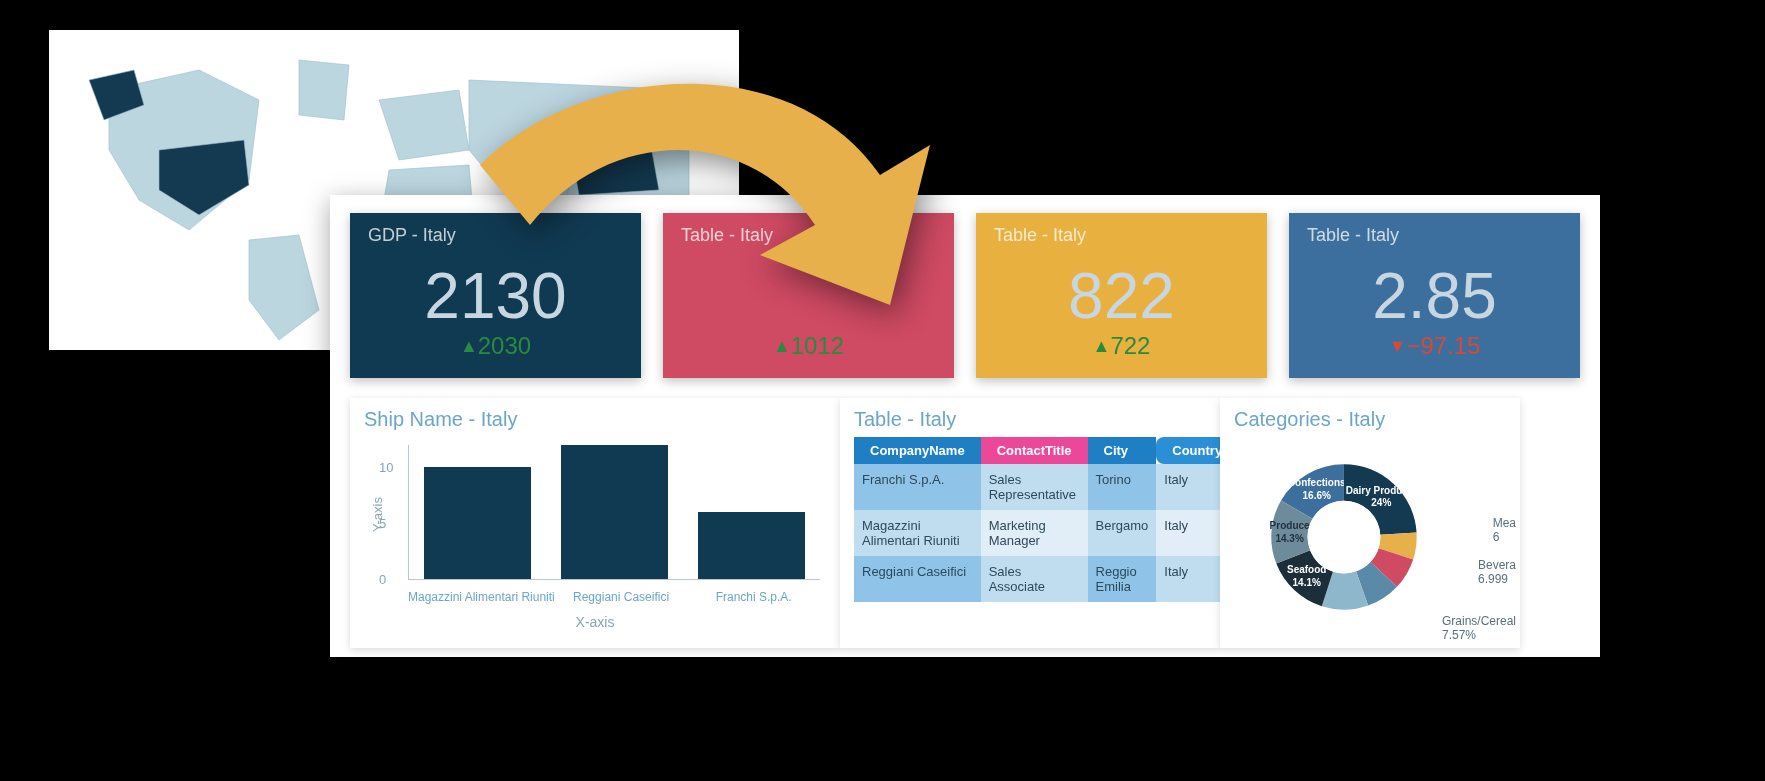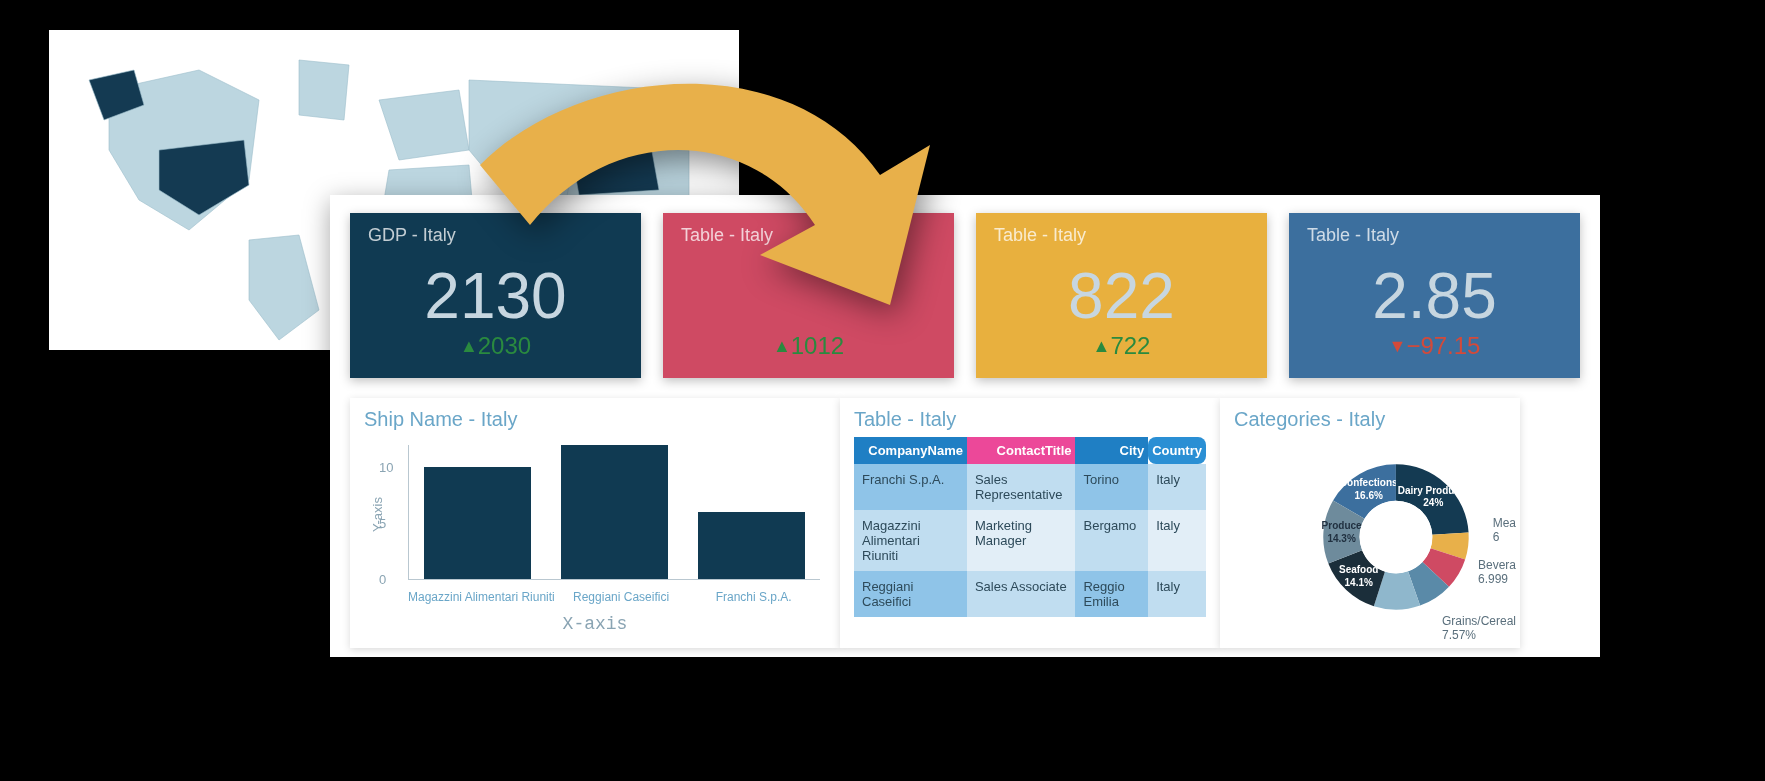--- a/index.html
+++ b/index.html
@@ -82,27 +82,27 @@
     border-left: 1px solid #b9c7d0;
     border-bottom: 1px solid #b9c7d0;
     display: flex; align-items: flex-end;
   }
   .tick {
     position: absolute; left: -30px; font-size: 13px; color: #8aa4b3;
   }
   .bar-wrap { flex: 1; display: flex; flex-direction: column; align-items: center; }
   .bar { width: 78%; background: #103a52; }
   .bar-label { font-size: 12px; color: #6aa6c8; margin-top: 6px; white-space: nowrap; }
-  .x-axis-label { text-align: center; color: #8aa4b3; font-size: 18px; margin-top: 2px; font-family: Liberation Mono, monospace; }
+  .x-axis-label { text-align: center; color: #8aa4b3; font-size: 14px; margin-top: 2px; }
 
   
   .table-card { width: 380px; height: 250px; }
   .tbl { width: 100%; border-collapse: collapse; font-size: 13px; }
   .tbl th {
-    color: #fff; font-weight: 600; padding: 6px 4px; text-align: right;
+    color: #fff; font-weight: 600; padding: 6px 16px; text-align: left;
   }
   .tbl th:nth-child(1){background:#1f7fc4;}
   .tbl th:nth-child(2){background:#ec4899;margin-left:24px;}
   .tbl th:nth-child(3){background:#1f7fc4;}
   .tbl th:nth-child(4){background:#2a8fd4;border-radius:8px;}
   .tbl td { padding: 8px 8px; color: #2d4a5a; vertical-align: top; }
   .tbl tr.r0 td:nth-child(1){background:#8fc4e8;}
   .tbl tr.r0 td:nth-child(2){background:#c0ddf0;}
   .tbl tr.r0 td:nth-child(3){background:#8fc4e8;}
   .tbl tr.r0 td:nth-child(4){background:#c0ddf0;}
@@ -110,21 +110,21 @@
   .tbl tr.r1 td:nth-child(2){background:#e2eef7;}
   .tbl tr.r1 td:nth-child(3){background:#c0ddf0;}
   .tbl tr.r1 td:nth-child(4){background:#e2eef7;}
   .tbl tr.r2 td:nth-child(1){background:#8fc4e8;}
   .tbl tr.r2 td:nth-child(2){background:#c0ddf0;}
   .tbl tr.r2 td:nth-child(3){background:#8fc4e8;}
   .tbl tr.r2 td:nth-child(4){background:#c0ddf0;}
 
   
   .donut-card { width: 300px; height: 250px; overflow: hidden; }
-  .donut-wrap { display:flex; justify-content:flex-end; margin-top:4px; }
+  .donut-wrap { display:flex; justify-content:flex-start; margin-top:4px; }
   .donut-wrap svg { width: 220px; height: 200px; }
   .slice-label { font-size: 11px; fill: #fff; font-weight: 600; }
   .slice-label.dark { fill: #203040; }
   .outer-label { position:absolute; font-size:12px; color:#5a6f7c; }
 
   
   .big-arrow {
     position: absolute;
     left: 460px; top: 55px;
     width: 520px; height: 340px;

